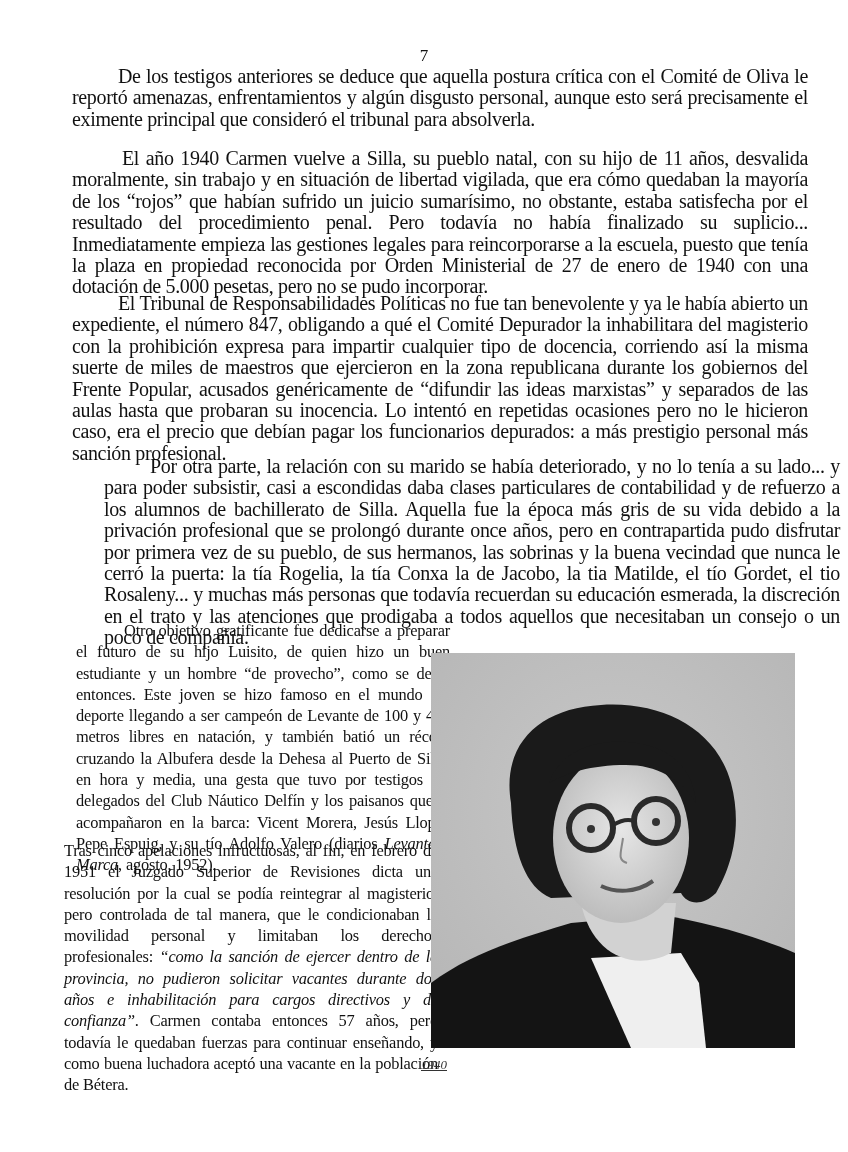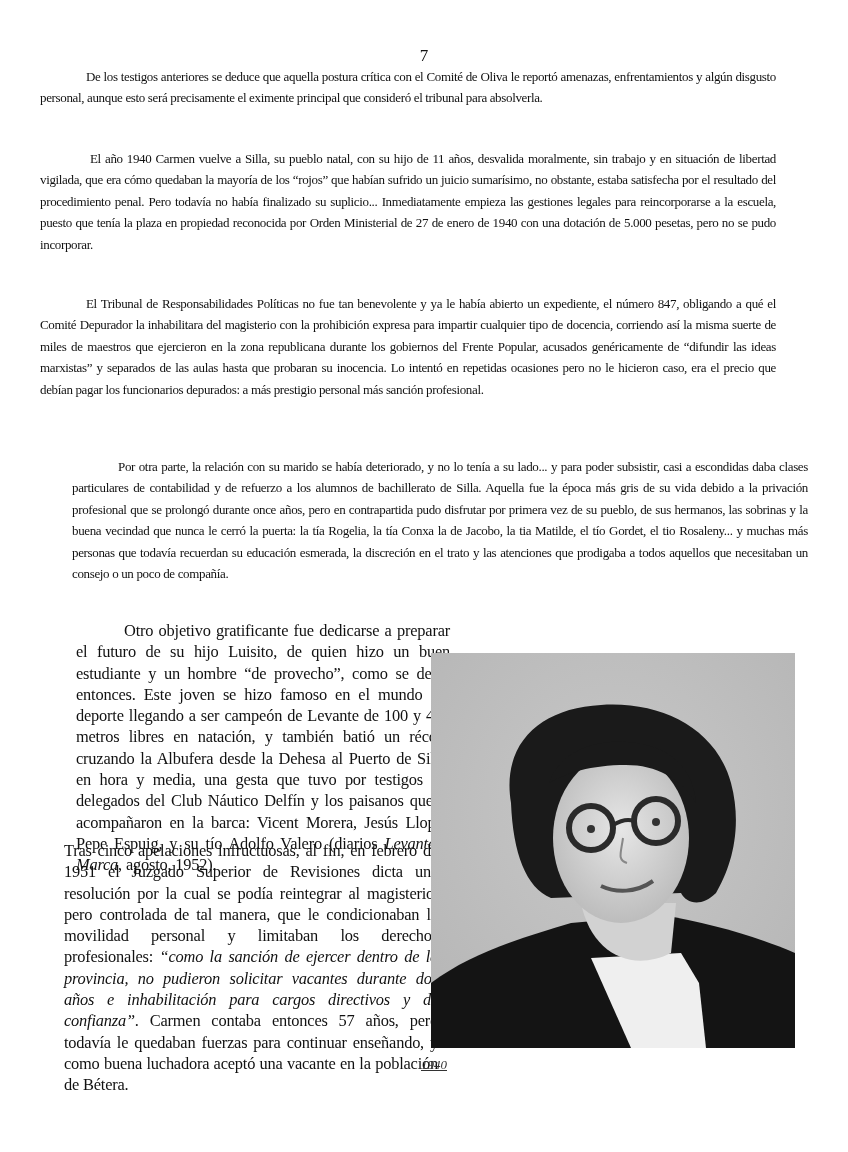--- a/index.html
+++ b/index.html
@@ -1,20 +1,20 @@
 <!DOCTYPE html>
 <html><head>
 <meta charset="utf-8">
 <style>
   html, body { margin: 0; padding: 0; background: #ffffff; }
   body { width: 848px; height: 1152px; position: relative; overflow: hidden;
          font-family: "Liberation Serif", "DejaVu Serif", serif; color: #111; }
   .page-number { position: absolute; top: 46px; left: 0; width: 848px; text-align: center;
                  font-size: 17px; line-height: 20px; }
-  .para { position: absolute; left: 40px; width: 736px; font-size: 13px; line-height: 21.4px;
+  .para { position: absolute; left: 72px; width: 736px; font-size: 20px; line-height: 21.4px;
           text-align: justify; margin: 0; letter-spacing: -0.35px; }
   .para.indent { text-indent: 46px; }
   #p1 { top: 66px; }
   #p2 { top: 148px; text-indent: 50px; }
   #p3 { top: 293px; }
   #p4 { top: 456px; margin-left: 32px; }
   .col { position: absolute; left: 40px; width: 374px; font-size: 16.4px; line-height: 21.3px;
          text-align: justify; margin: 0; letter-spacing: -0.2px; }
   #p5 { top: 620px; text-indent: 48px; margin-left: 36px; }
   #p6 { top: 840px; margin-left: 24px; }

